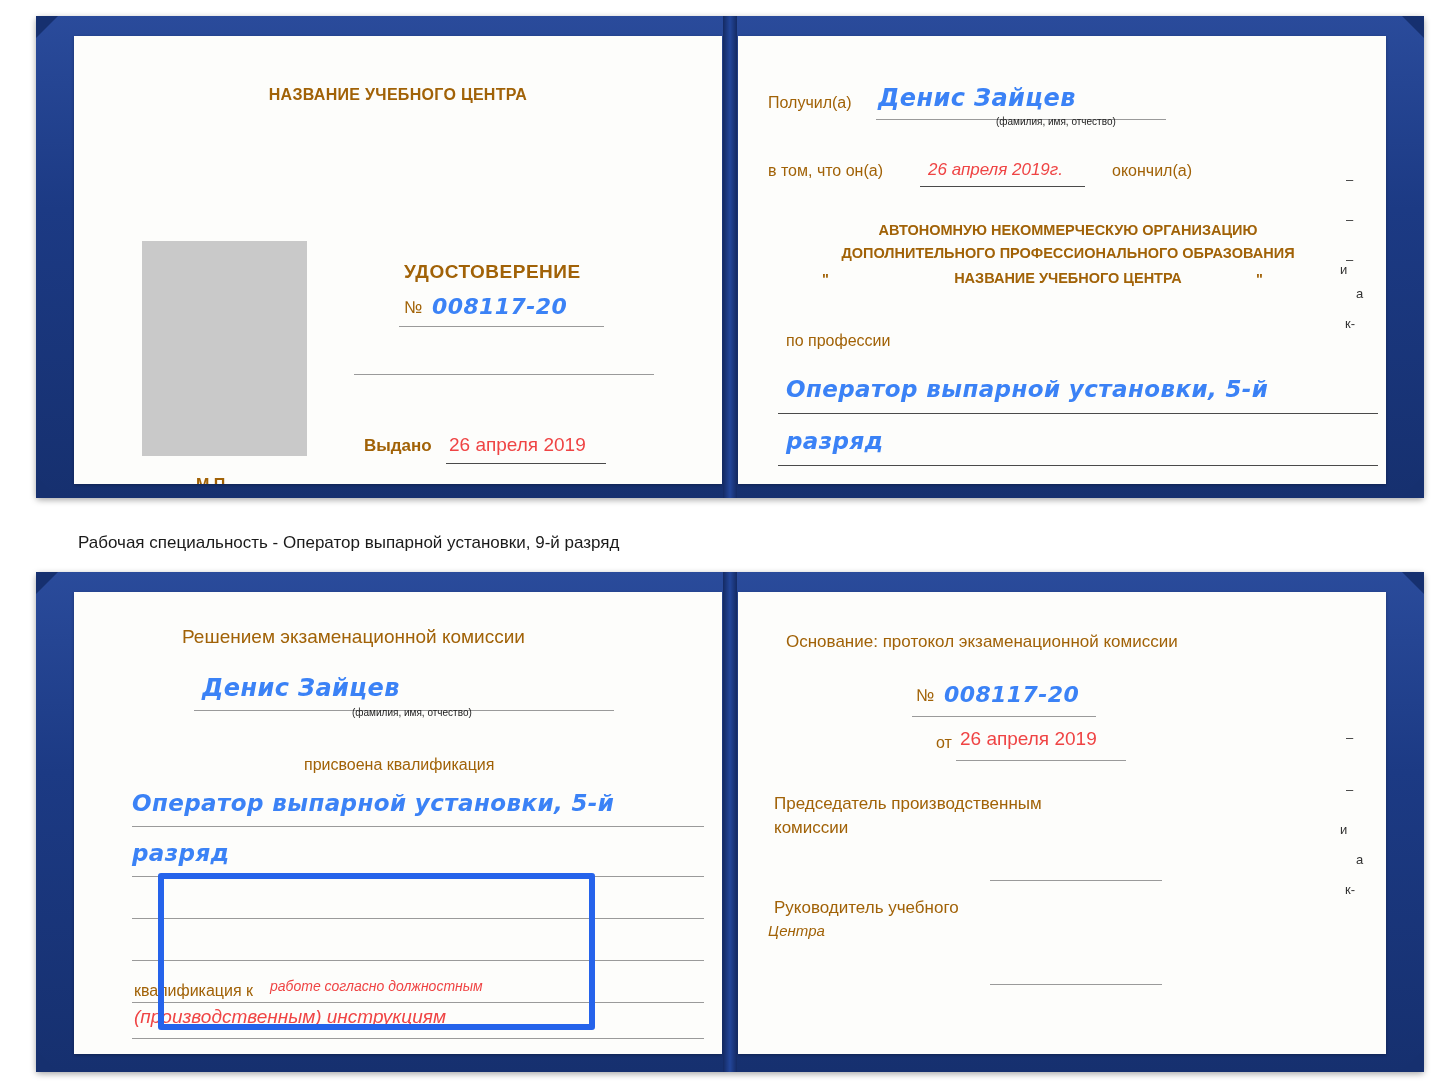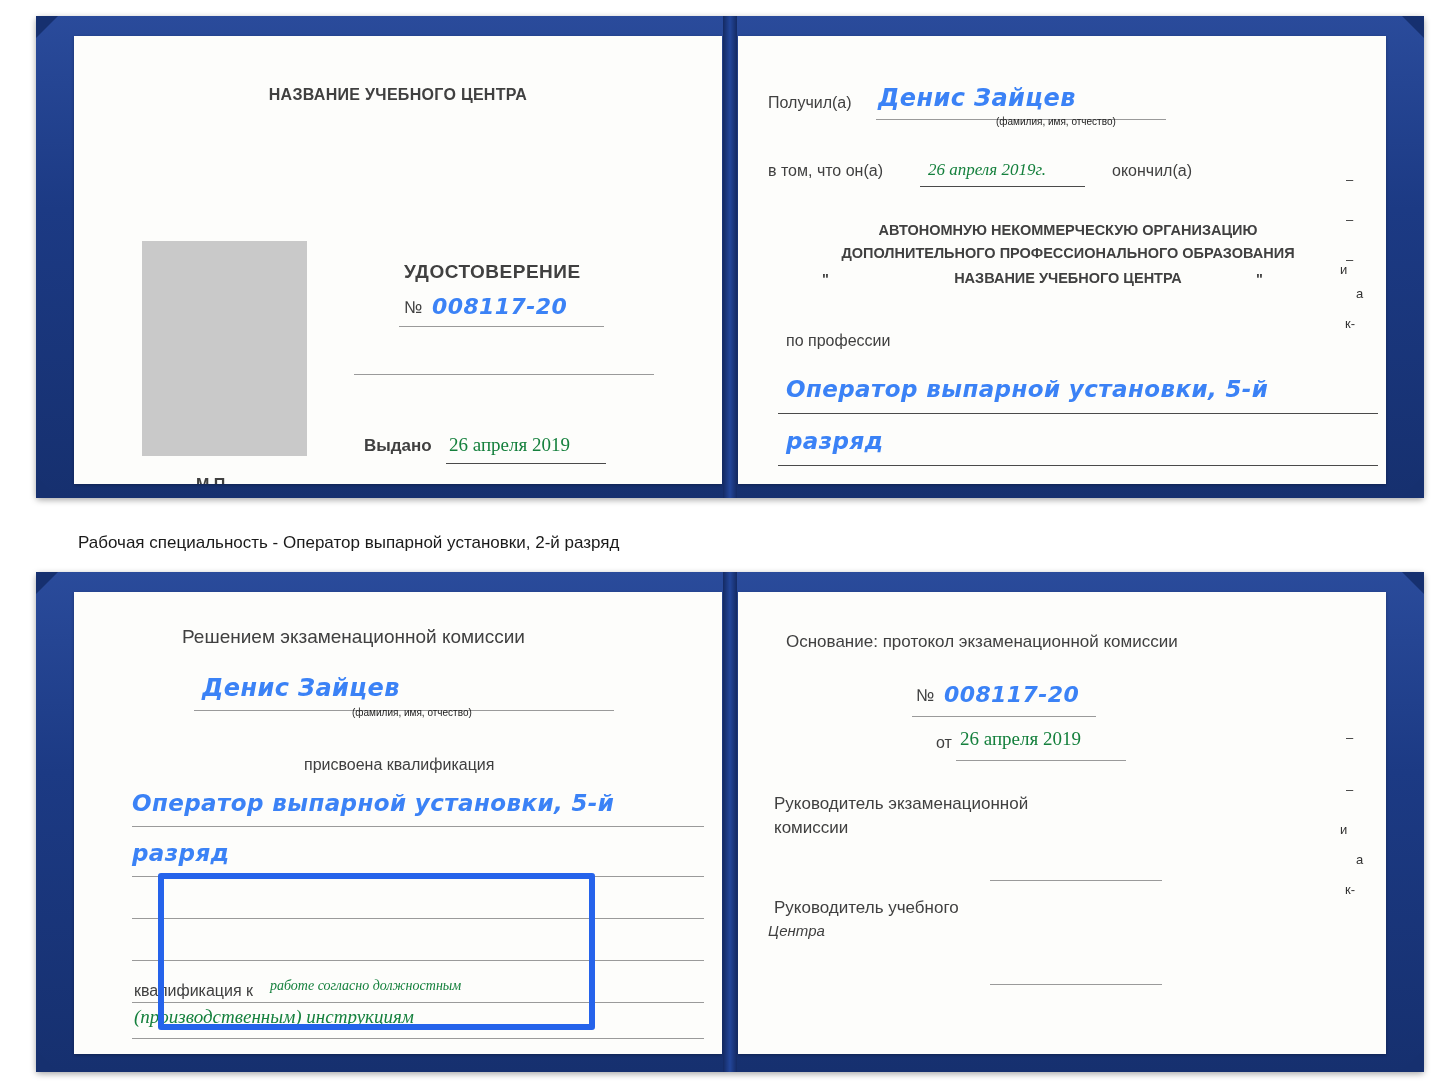--- a/index.html
+++ b/index.html
@@ -44,35 +44,35 @@
   .page-leaf {
     position: absolute;
     background: #fdfdfb;
     box-shadow: 0 1px 3px rgba(0,0,0,.3);
     overflow: hidden;
   }
 
   
   .lbl {
     font-family: "Liberation Sans", sans-serif;
-    color: #404040;
+    color: #a16207;
     font-size: 15px;
   }
   .bold { font-weight: bold; }
   .center { text-align: center; }
   .hand {
     font-family: "DejaVu Sans", sans-serif;
     color: #3b82f6;
     font-style: italic;
     font-weight: bold;
     letter-spacing: .4px;
   }
   .hand-blk {
-    font-family: Liberation Serif, serif;
-    color: #15803d;
+    font-family: Liberation Sans, sans-serif;
+    color: #ef4444;
     font-style: italic;
   }
   .tiny {
     font-size: 10px;
     color: #222;
     font-family: "Liberation Sans", sans-serif;
   }
   .rule {
     position: absolute;
     border-bottom: 1px solid #4a4a4a;
@@ -172,21 +172,21 @@
     </div>
   </div>
 
   <div class="edge-txt" style="left:1346px; top:172px;">–</div>
   <div class="edge-txt" style="left:1346px; top:212px;">–</div>
   <div class="edge-txt" style="left:1346px; top:252px;">–</div>
   <div class="edge-txt" style="left:1340px; top:262px;">и</div>
   <div class="edge-txt" style="left:1356px; top:286px;">а</div>
   <div class="edge-txt" style="left:1345px; top:316px;">к-</div>
 
-  <div class="caption" style="left:78px; top:533px;">Рабочая специальность - Оператор выпарной установки, 2-й разряд</div>
+  <div class="caption" style="left:78px; top:533px;">Рабочая специальность - Оператор выпарной установки, 9-й разряд</div>
 
   <div class="book" style="left:36px; top:572px; width:1388px; height:500px;">
     <div class="spine"></div>
     <div class="corner" style="left:0;top:0;clip-path:polygon(0 0,100% 0,0 100%);"></div>
     <div class="corner" style="right:0;top:0;clip-path:polygon(100% 0,100% 100%,0 0);"></div>
     <div class="corner" style="left:0;bottom:0;clip-path:polygon(0 0,0 100%,100% 100%);"></div>
     <div class="corner" style="right:0;bottom:0;clip-path:polygon(100% 0,100% 100%,0 100%);"></div>
 
     <div class="page-leaf" style="left:38px; top:20px; width:648px; height:462px;">
 
@@ -219,21 +219,21 @@
       <div class="lbl" style="position:absolute; left:48px; top:40px; font-size:17px;">Основание: протокол экзаменационной комиссии</div>
 
       <div class="lbl" style="position:absolute; left:178px; top:94px; font-size:17px;">№</div>
       <div class="hand" style="position:absolute; left:206px; top:90px; font-size:22px;">008117-20</div>
       <div class="rule-light" style="left:174px; top:124px; width:184px;"></div>
 
       <div class="lbl" style="position:absolute; left:198px; top:142px; font-size:16px;">от</div>
       <div class="hand-blk" style="position:absolute; left:222px; top:136px; font-size:19px; font-style:normal;">26 апреля 2019</div>
       <div class="rule-light" style="left:218px; top:168px; width:170px;"></div>
 
-      <div class="lbl" style="position:absolute; left:36px; top:202px; font-size:17px;">Руководитель экзаменационной</div>
+      <div class="lbl" style="position:absolute; left:36px; top:202px; font-size:17px;">Председатель производственным</div>
       <div class="lbl" style="position:absolute; left:36px; top:226px; font-size:17px;">комиссии</div>
       <div class="rule-light" style="left:252px; top:288px; width:172px;"></div>
 
       <div class="lbl" style="position:absolute; left:36px; top:306px; font-size:17px;">Руководитель учебного</div>
       <div class="lbl" style="position:absolute; left:30px; top:330px; font-size:15px;font-style:italic;">Центра</div>
       <div class="rule-light" style="left:252px; top:392px; width:172px;"></div>
     </div>
   </div>
 
   <div class="edge-txt" style="left:1346px; top:730px;">–</div>

